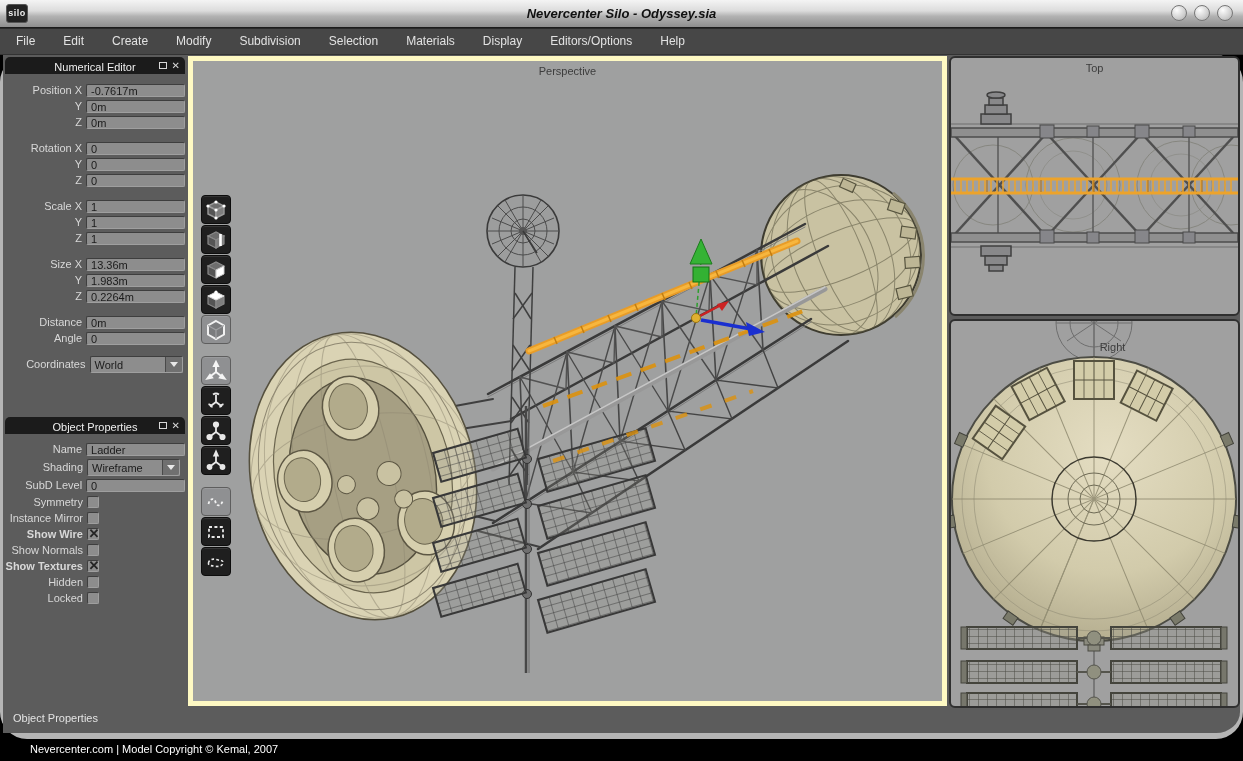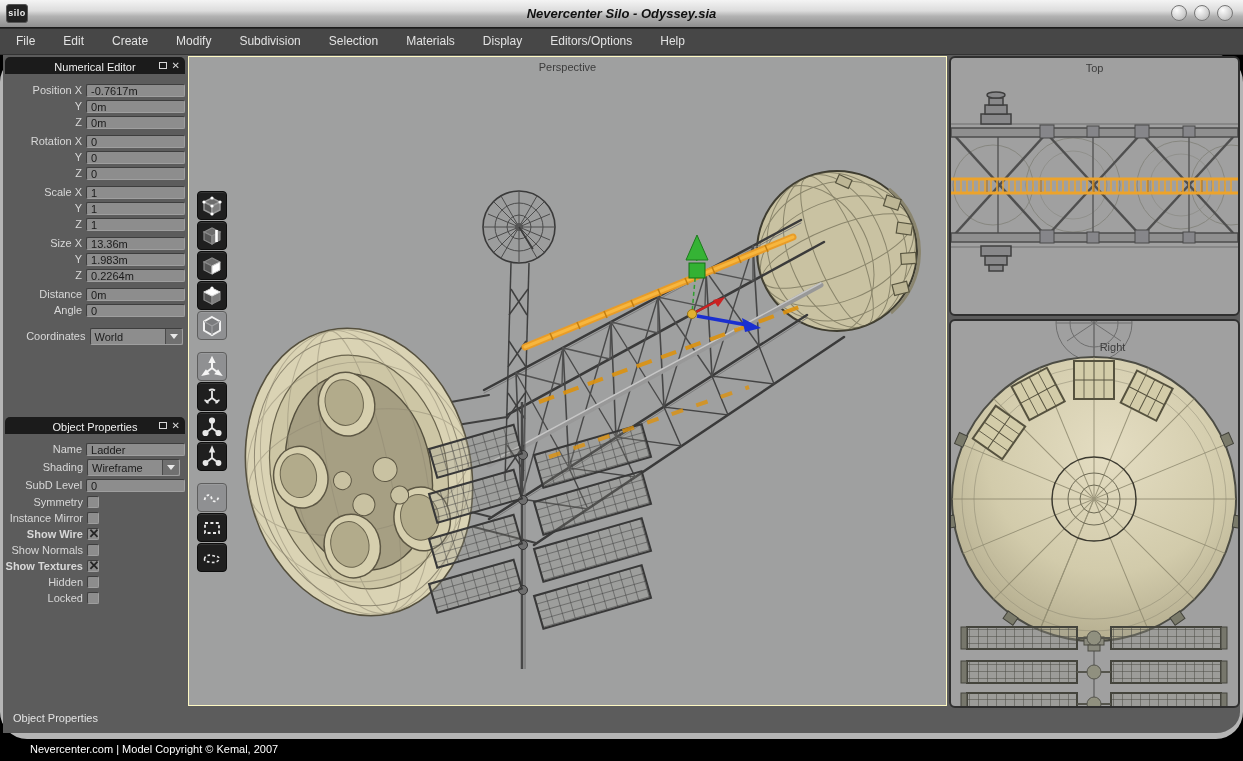--- a/index.html
+++ b/index.html
@@ -36,21 +36,21 @@
   .panel-ne { top:2px; }
   .panel-op { top:362px; }
   .panel-header { height:17px; background:#1b1b1b; border-radius:5px 5px 0 0;
     position:relative; text-align:center; }
   .panel-title { color:#efefef; font-size:11px; line-height:17px; }
   .ph-icons { position:absolute; right:5px; top:0; height:17px; display:flex; align-items:center; gap:5px; }
   .ph-max { width:8px; height:7px; border:1px solid #d8d8d8; display:inline-block; }
   .ph-close { color:#d8d8d8; font-size:10px; line-height:17px; }
   .rows { padding-top:8px; }
   .ne-row, .op-row { height:16px; display:flex; align-items:center; }
-  .ne-row.gap { margin-top:3px; }
+  .ne-row.gap { margin-top:10px; }
   .flabel { width:82px; text-align:right; color:#d8d8d8; font-size:11px; padding-right:4px; }
   .finput { width:100px; height:13px; background:#8d8d8d; color:#1b1b1b; font-size:11px;
     line-height:13px; padding:0 4px; border-radius:2px;
     border-top:1px solid #3e3e3e; border-left:1px solid #3e3e3e;
     border-bottom:1px solid #9f9f9f; border-right:1px solid #9f9f9f; overflow:hidden; }
   .coord-row { margin-top:9px; height:18px;justify-content:center; }
   .dropdown { width:93px; height:17px; background:#8d8d8d; border-radius:2px; display:flex;
     border-top:1px solid #3e3e3e; border-left:1px solid #3e3e3e;
     border-bottom:1px solid #9f9f9f; border-right:1px solid #9f9f9f; }
   .dd-value { flex:1; color:#1b1b1b; font-size:11px; line-height:16px; padding-left:4px; }
@@ -61,21 +61,21 @@
   .op-row { height:16px; }
   .op-row.tall { height:18px; }
   .cbox { width:12px; height:12px; background:#8d8d8d; border-radius:2px; position:relative;
     border-top:1px solid #3e3e3e; border-left:1px solid #3e3e3e;
     border-bottom:1px solid #9f9f9f; border-right:1px solid #9f9f9f; }
   .mark { position:absolute; left:-1px; top:-3px; width:14px; font-style:normal; font-weight:bold;
     color:#242424; font-size:13px; line-height:16px; text-align:center; }
 
   
   .vp-persp { position:absolute; left:185px; top:1px; width:759px; height:650px; background:#9fa0a0;
-    border:1px solid #fef9c3; overflow:hidden; }
+    border:5px solid #fef9c3; overflow:hidden; }
   .vp-label { position:absolute; left:0; right:0; top:4px; text-align:center; color:#3c3c3c;
     font-size:11px; z-index:5; }
   .vp-top { position:absolute; left:946px; top:1px; width:291px; height:260px; background:#a0a0a0;
     border:2px solid #2f2f2f; border-radius:6px; overflow:hidden; }
   .vp-right { position:absolute; left:946px; top:264px; width:291px; height:389px; background:#a0a0a0;
     border:2px solid #2f2f2f; border-radius:6px; overflow:hidden; }
   .vp-svg { position:absolute; left:0; top:0; }
 
   
   .toolbar { position:absolute; left:8px; top:134px; z-index:6; width:31px; }

